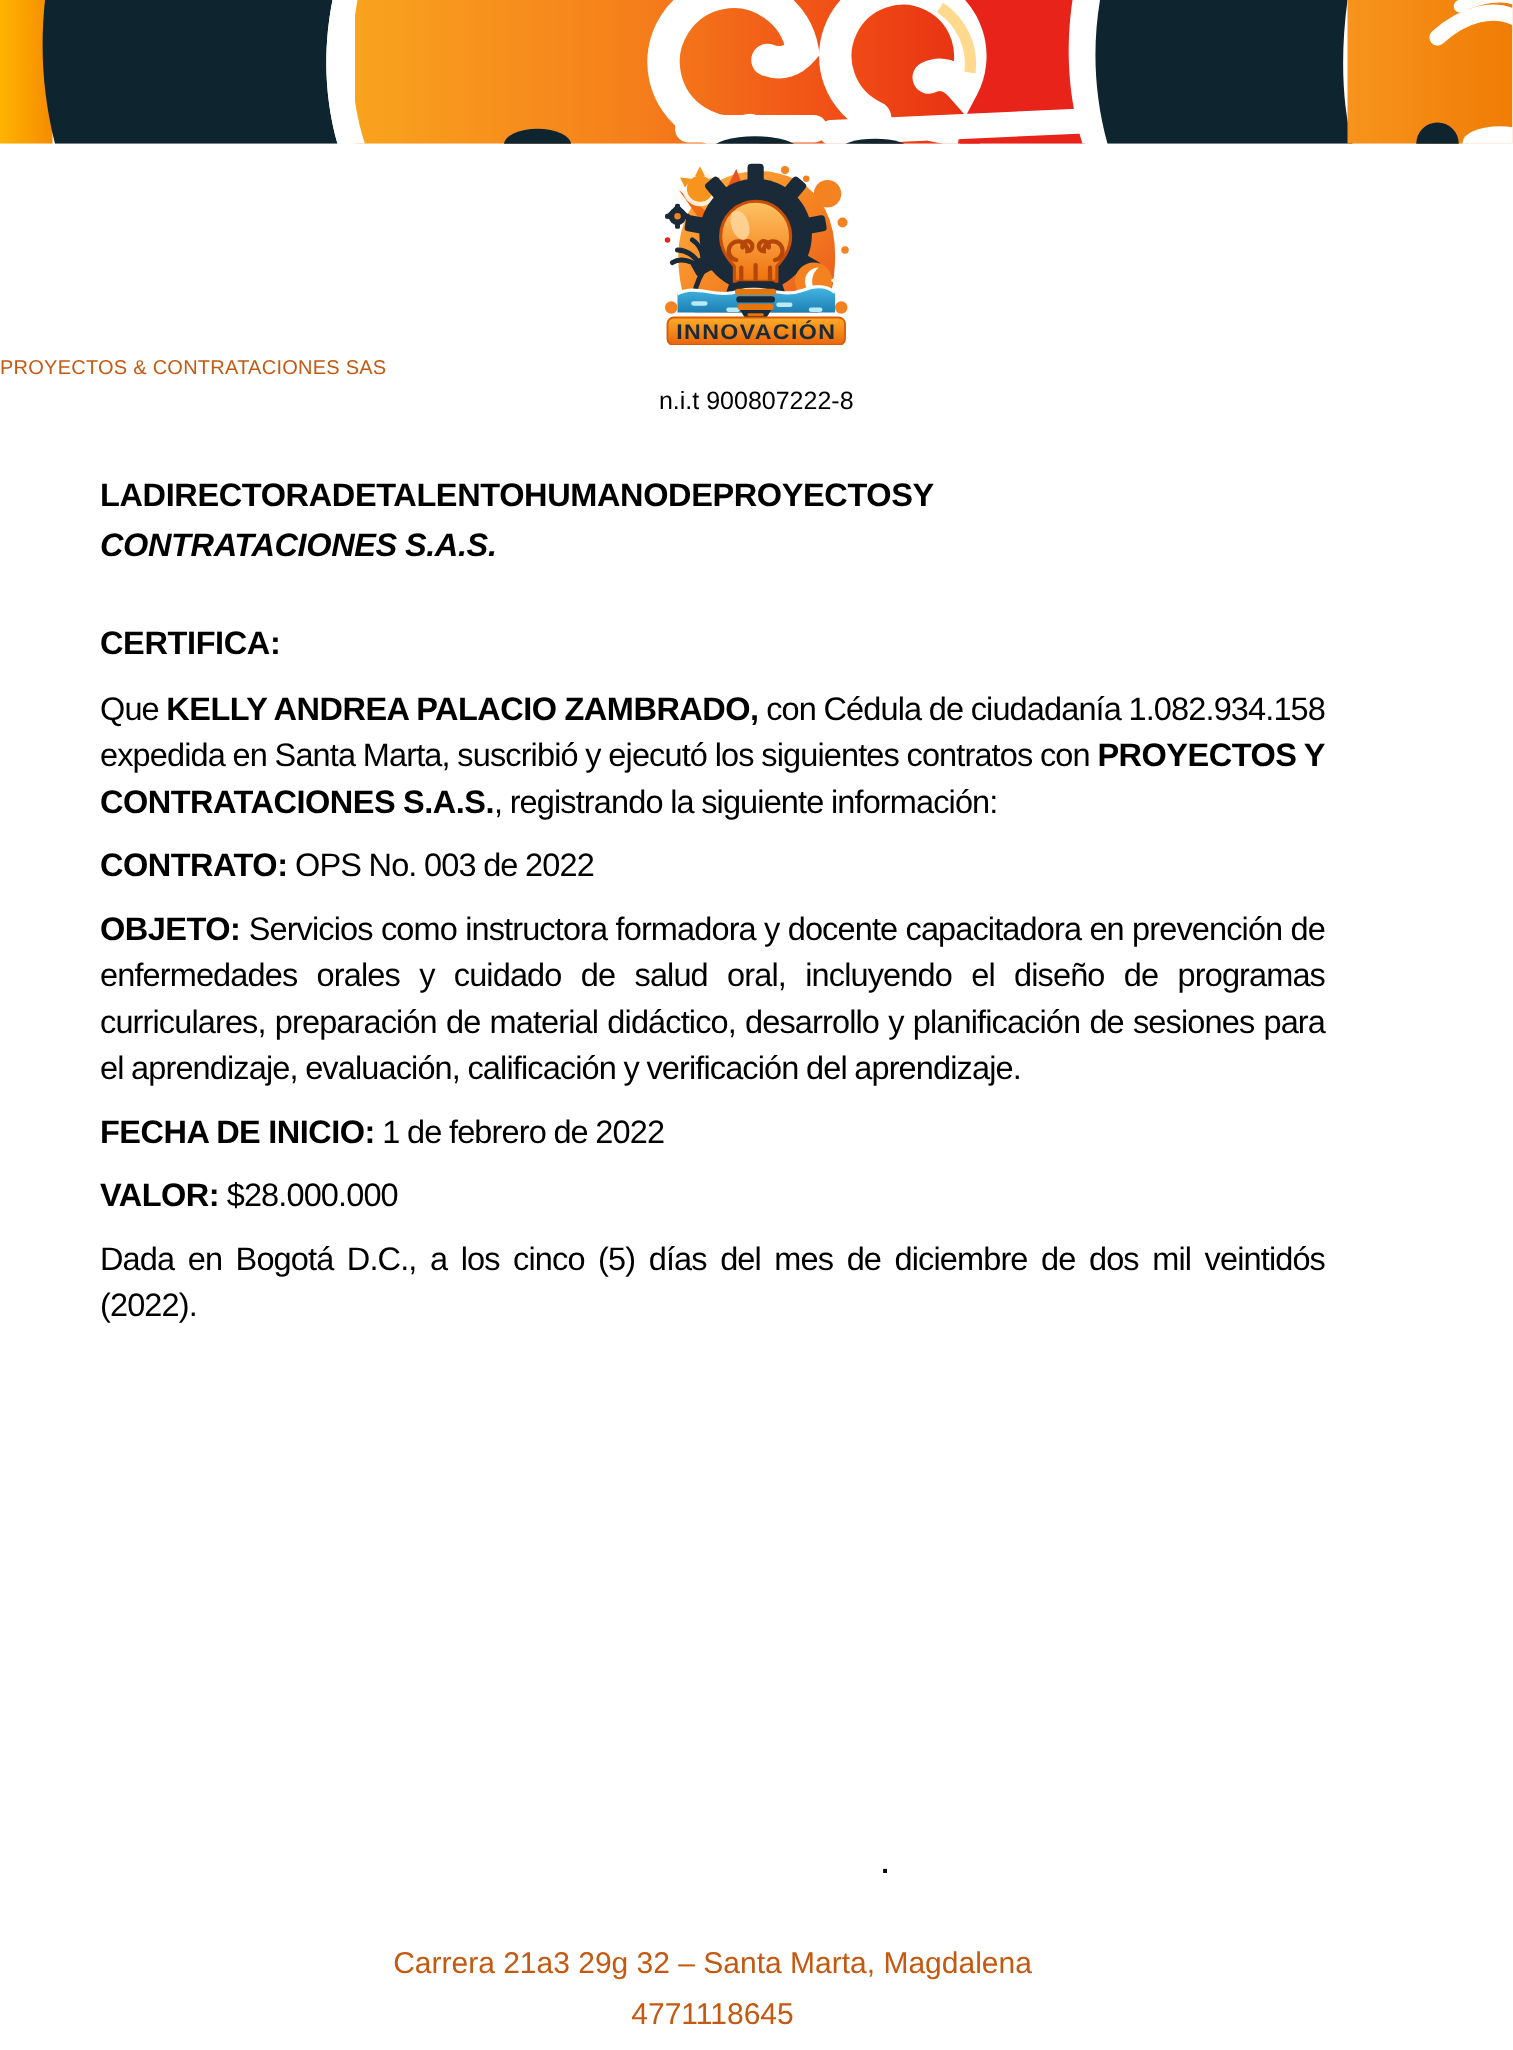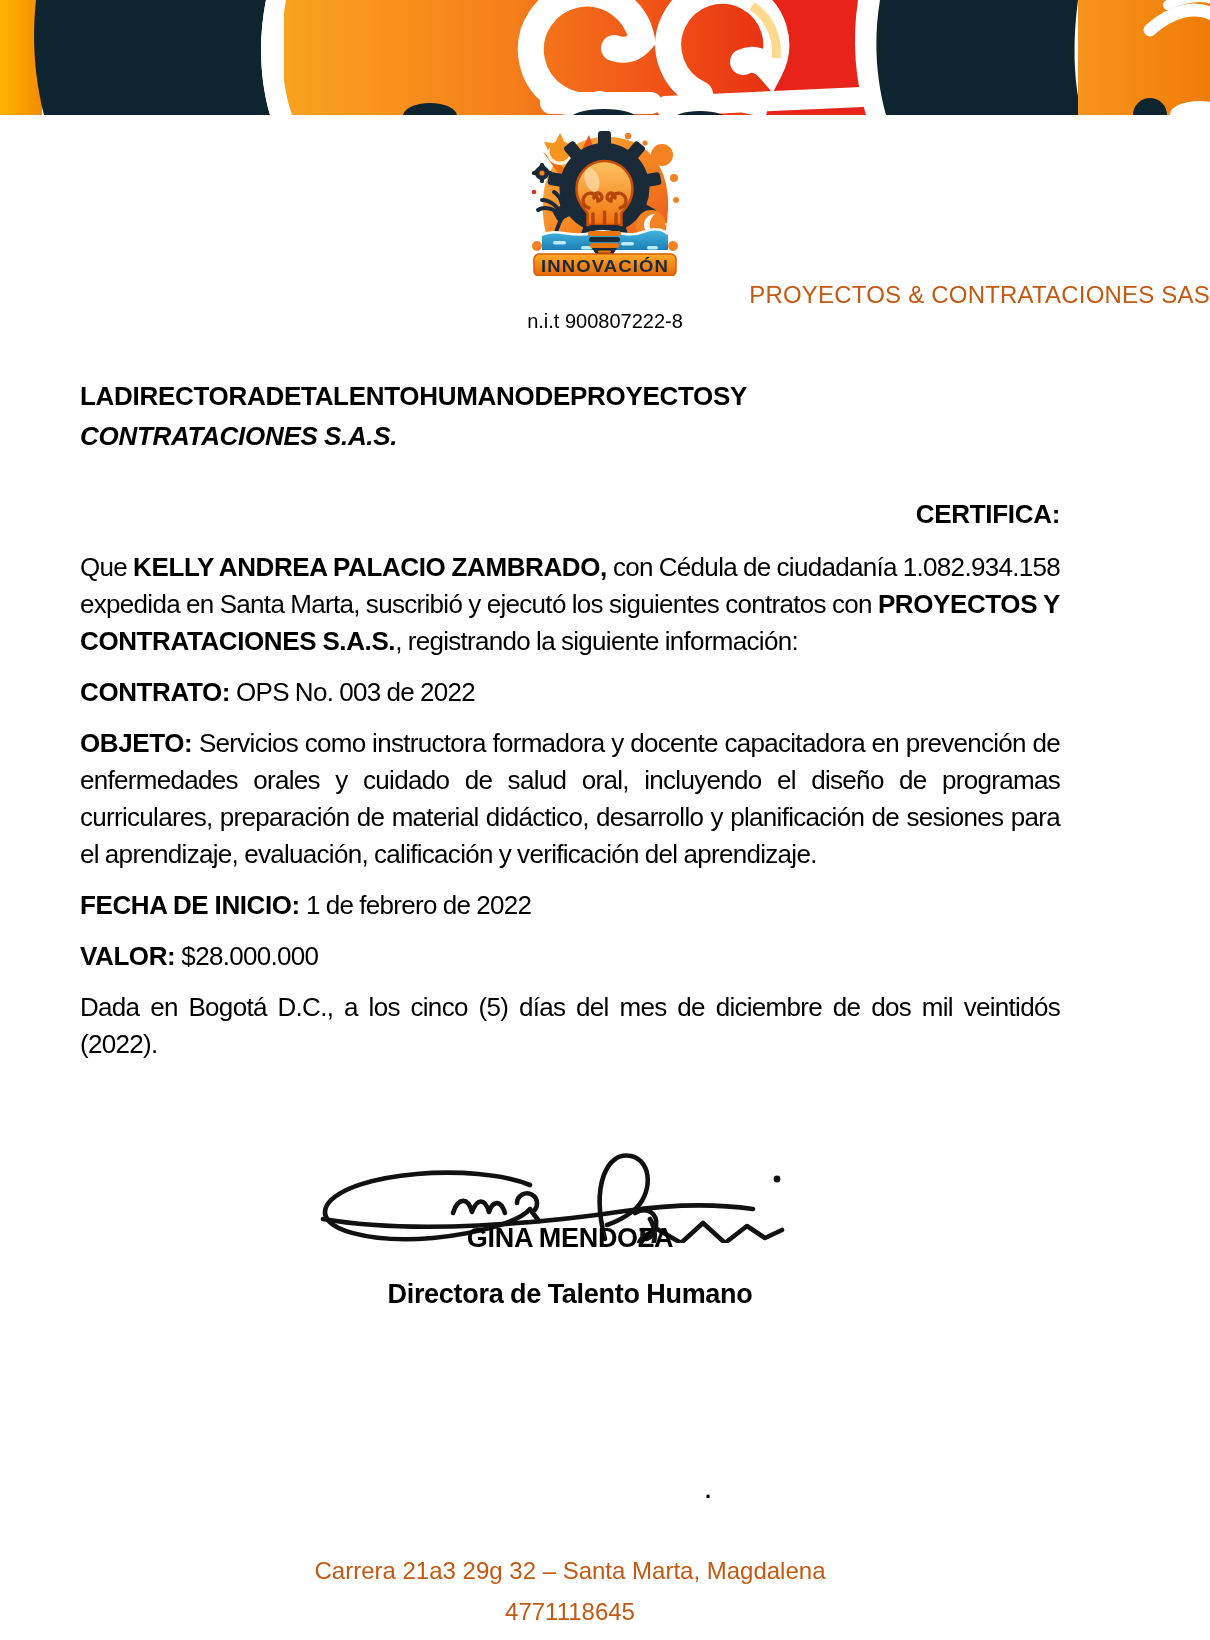--- a/index.html
+++ b/index.html
@@ -4,32 +4,32 @@
 <style>
   html,body{margin:0;padding:0;background:#ffffff;}
   body{
     width:1210px;height:1640px;position:relative;overflow:hidden;
     font-family:"Liberation Sans", sans-serif;color:#000;
   }
   .banner{display:block;width:1210px;height:115px;}
   .logo-wrap{margin-top:13px;text-align:center;}
   .logo-wrap svg{display:block;margin:0 auto;}
   .org-name{
-    margin-top:6px;text-align:right;font-size:24px;line-height:25px;
+    margin-top:6px;text-align:left;font-size:16px;line-height:25px;
     color:#C45911;letter-spacing:.2px;
   }
   .org-nit{
     margin-top:2px;text-align:center;font-size:20px;line-height:25px;color:#000000;
   }
   .content{margin:0 150px 0 80px;}
   .doc-text{font-size:26px;line-height:37px;letter-spacing:-0.7px;word-spacing:-0.5px;}
   .heading{margin-top:42px;font-weight:bold;font-size:26px;letter-spacing:-0.3px;}
   .heading .justified-line{display:flex;line-height:40px;}
   .heading .plain-line{line-height:40px;text-align:left;font-style:italic;}
-  .certifica{margin-top:40px;text-align:right;font-weight:bold;font-size:26px;line-height:37px;letter-spacing:-0.3px;}
+  .certifica{margin-top:40px;text-align:left;font-weight:bold;font-size:26px;line-height:37px;letter-spacing:-0.3px;}
   p.para{margin:16px 0 0 0;text-align:justify;}
   p.para.gap{margin-top:14px;}
   b{letter-spacing:-0.4px;}
   .sig-block{margin-top:80px;position:relative;}
   .sig-svg{display:block;margin-left:225px;}
   .signer-name{
     margin-top:-22px;text-align:center;font-weight:bold;font-size:27px;line-height:34px;
     position:relative;z-index:1;letter-spacing:-0.3px;
   }
   .signer-title{margin-top:22px;text-align:center;font-weight:bold;font-size:27px;line-height:34px;letter-spacing:-0.3px;}
@@ -236,37 +236,20 @@
 
   <p class="para"><span>Que </span><b>KELLY ANDREA PALACIO ZAMBRADO,</b><span> con Cédula de ciudadanía 1.082.934.158 expedida en Santa Marta, suscribió y ejecutó los siguientes contratos con </span><b>PROYECTOS Y CONTRATACIONES S.A.S.</b><span>, registrando la siguiente información:</span></p>
 
   <p class="para gap"><b>CONTRATO:</b><span> OPS No. 003 de 2022</span></p>
   <p class="para gap"><b>OBJETO:</b><span> Servicios como instructora formadora y docente capacitadora en prevención de enfermedades orales y cuidado de salud oral, incluyendo el diseño de programas curriculares, preparación de material didáctico, desarrollo y planificación de sesiones para el aprendizaje, evaluación, calificación y verificación del aprendizaje.</span></p>
   <p class="para gap"><b>FECHA DE INICIO:</b><span> 1 de febrero de 2022</span></p>
   <p class="para gap"><b>VALOR:</b><span> $28.000.000</span></p>
 
   <p class="para gap">Dada en Bogotá D.C., a los cinco (5) días del mes de diciembre de dos mil veintidós (2022).</p>
 
-  <div class="sig-block">
-    <svg class="sig-svg" width="490" height="100" viewBox="0 0 490 100">
-      <g stroke="#111111" stroke-width="4.6" fill="none" stroke-linecap="round" stroke-linejoin="round">
-        <path d="M225,42 C170,20 45,28 22,62 C8,88 70,100 128,95 C178,90 215,78 225,66"></path>
-        <path d="M18,76 C110,92 240,80 320,68 C375,60 420,62 448,66"></path>
-        <path d="M148,70 c5,-16 15,-16 19,-1 c5,-14 13,-14 17,0 c4,-12 12,-12 16,1"></path>
-        <path d="M212,60 a10,10 0 1 1 15,9 l7,9"></path>
-        <path d="M300,96 C286,42 302,8 326,13 C348,18 348,52 328,68 C319,75 308,80 302,82"></path>
-        <path d="M330,70 c13,-7 23,1 21,13 c-2,13 -16,19 -13,4"></path>
-        <path d="M345,76 c9,16 4,34 -7,31 c-9,-3 -2,-16 9,-17"></path>
-        <path d="M352,86 L376,100 L398,80 L420,100 L442,83 L460,95 L477,87"></path>
-      </g>
-      <circle cx="472" cy="36" r="3.4" fill="#111111"></circle>
-    </svg>
-    <div class="signer-name">GINA MENDOZA</div>
-    <div class="signer-title">Directora de Talento Humano</div>
-  </div>
 </div>
 
 <div class="stray-dot">.</div>
 
 <div class="footer">
   <div>Carrera 21a3 29g 32 – Santa Marta, Magdalena</div>
   <div>4771118645</div>
 </div>
 
 </body></html>

